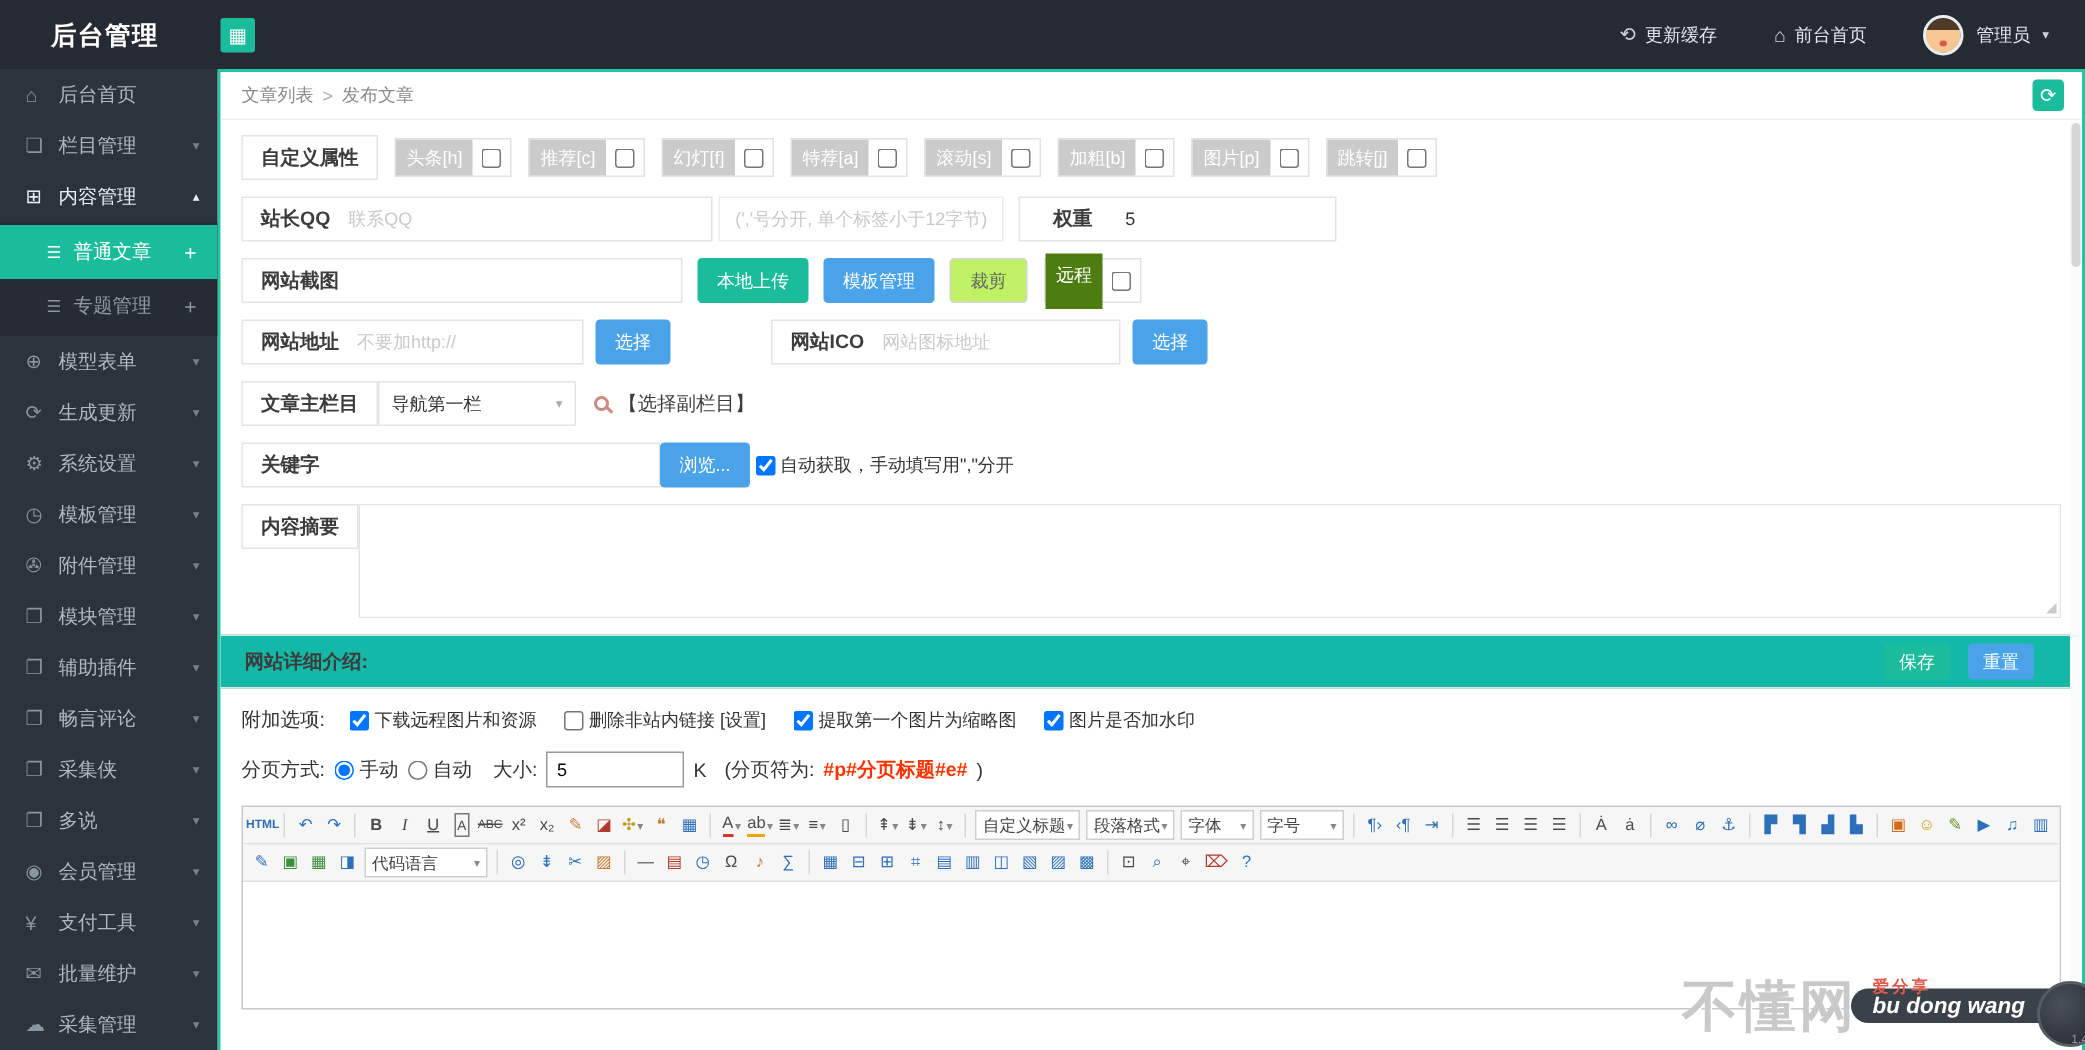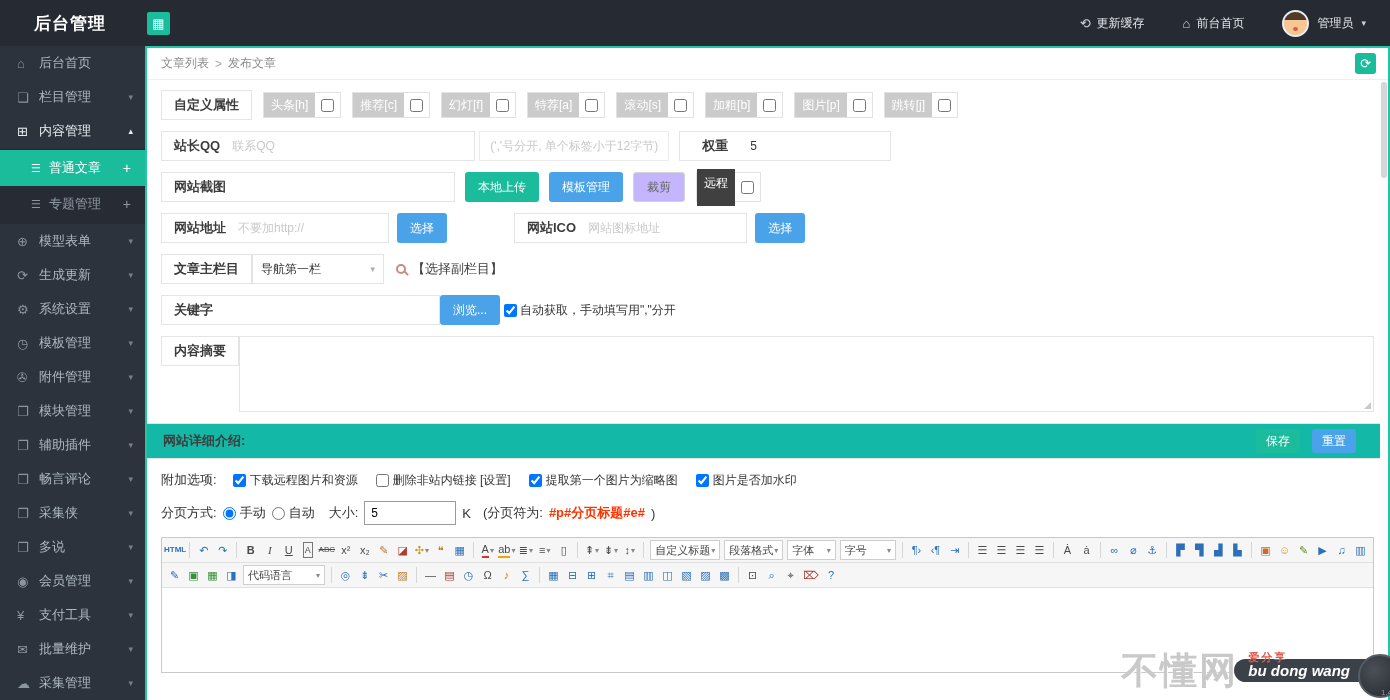--- a/index.html
+++ b/index.html
@@ -50,21 +50,21 @@
   .chip{display:inline-flex;align-items:center;height:26px;border:1px solid #e2e2e2;margin-left:11px;background:#fff}
   .chip-lbl{background:#cbcbcb;color:#fff;font-size:12px;padding:0 7px;height:24px;line-height:24px;white-space:nowrap}
   .chip-box{width:25px;height:24px;display:flex;align-items:center;justify-content:center}
   .chip-box input{width:13px;height:13px}
 
   .hintbox{display:inline-flex;align-items:center;height:30px;border:1px solid #ececec;padding:0 10px;font-size:12px;color:#c9c9c9;margin-left:4px;white-space:nowrap}
 
   .btn{display:inline-flex;align-items:center;justify-content:center;height:30px;padding:0 13px;font-size:12px;border-radius:3px;border:none;cursor:pointer;color:#fff;white-space:nowrap;font-family:inherit}
   .btn.teal{background:#1abc9c}
   .btn.blue{background:#4aa3e8}
-  .btn.white{background:#c4b5fd;border:1px solid #d4d4d4;color:#666}
+  .btn.white{background:#bef264;border:1px solid #d4d4d4;color:#666}
   .btn.sm{height:24px;padding:0 10px}
 
   .selbox{display:inline-flex;align-items:center;justify-content:space-between;height:30px;width:132px;border:1px solid #e4e4e4;padding:0 8px;font-size:12px;color:#333;cursor:pointer;background:#fff}
   .selbox .caret{color:#aaa;font-size:9px}
 
   .mag{position:relative;width:10px;height:10px;border:2px solid #c98a80;border-radius:50%;display:inline-block;margin:0 6px 0 12px}
   .mag:after{content:"";position:absolute;width:6px;height:2px;background:#c98a80;transform:rotate(45deg);right:-5px;bottom:-2px}
   .sublink{font-size:13px;color:#3c3c3c;cursor:pointer}
 
   .kw-check{display:flex;align-items:center;font-size:12px;color:#333;margin-left:4px;gap:3px}
@@ -322,21 +322,21 @@
 
       <div class="frow">
         <div class="group" data-name="screenshot-group">
           <span class="lbl" data-name="screenshot-label">网站截图</span>
           <input style="width: 216px;" data-name="screenshot-input">
         </div>
         <button class="btn teal" style="margin-left:10px" data-name="local-upload-button">本地上传</button>
         <button class="btn blue" style="margin-left:10px" data-name="site-select-button">模板管理</button>
         <button class="btn white" style="margin-left:10px" data-name="crop-button">裁剪</button>
         <span class="chip" style="height:30px" data-name="remote-chip">
-          <span class="chip-lbl" style="height:37px;line-height:28px;background:#404040" data-name="remote-label">远程</span>
+          <span class="chip-lbl" style="height:37px;line-height:28px;background:#4d7c0f" data-name="remote-label">远程</span>
           <span class="chip-box" style="height:28px" data-name="remote-checkbox-box">
               <input type="checkbox" data-name="remote-checkbox" style="">
             </span>
         </span>
       </div>
 
       <div class="frow">
         <div class="group" data-name="site-url-group">
           <span class="lbl" data-name="site-url-label">网站地址</span>
           <input style="width: 150px;" data-name="site-url-input" placeholder="不要加http://">

